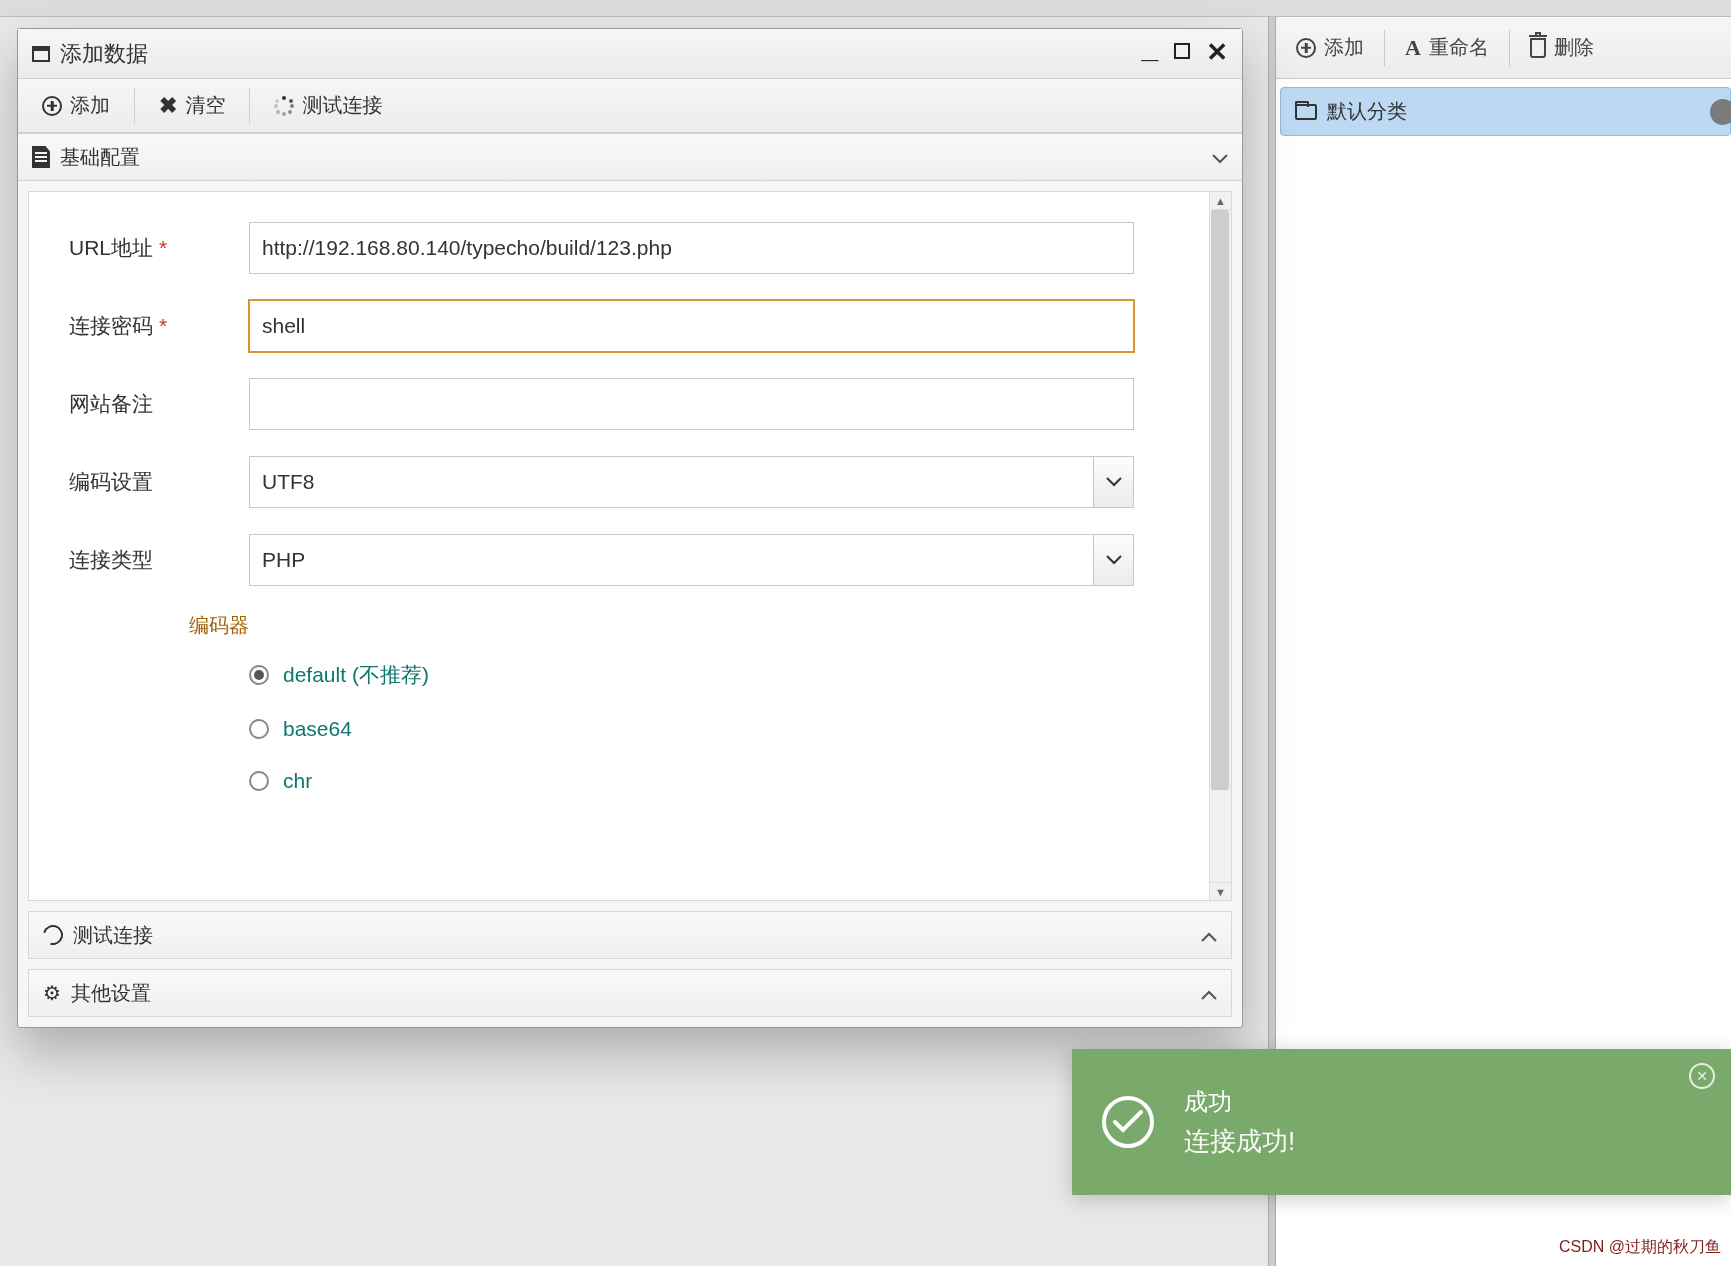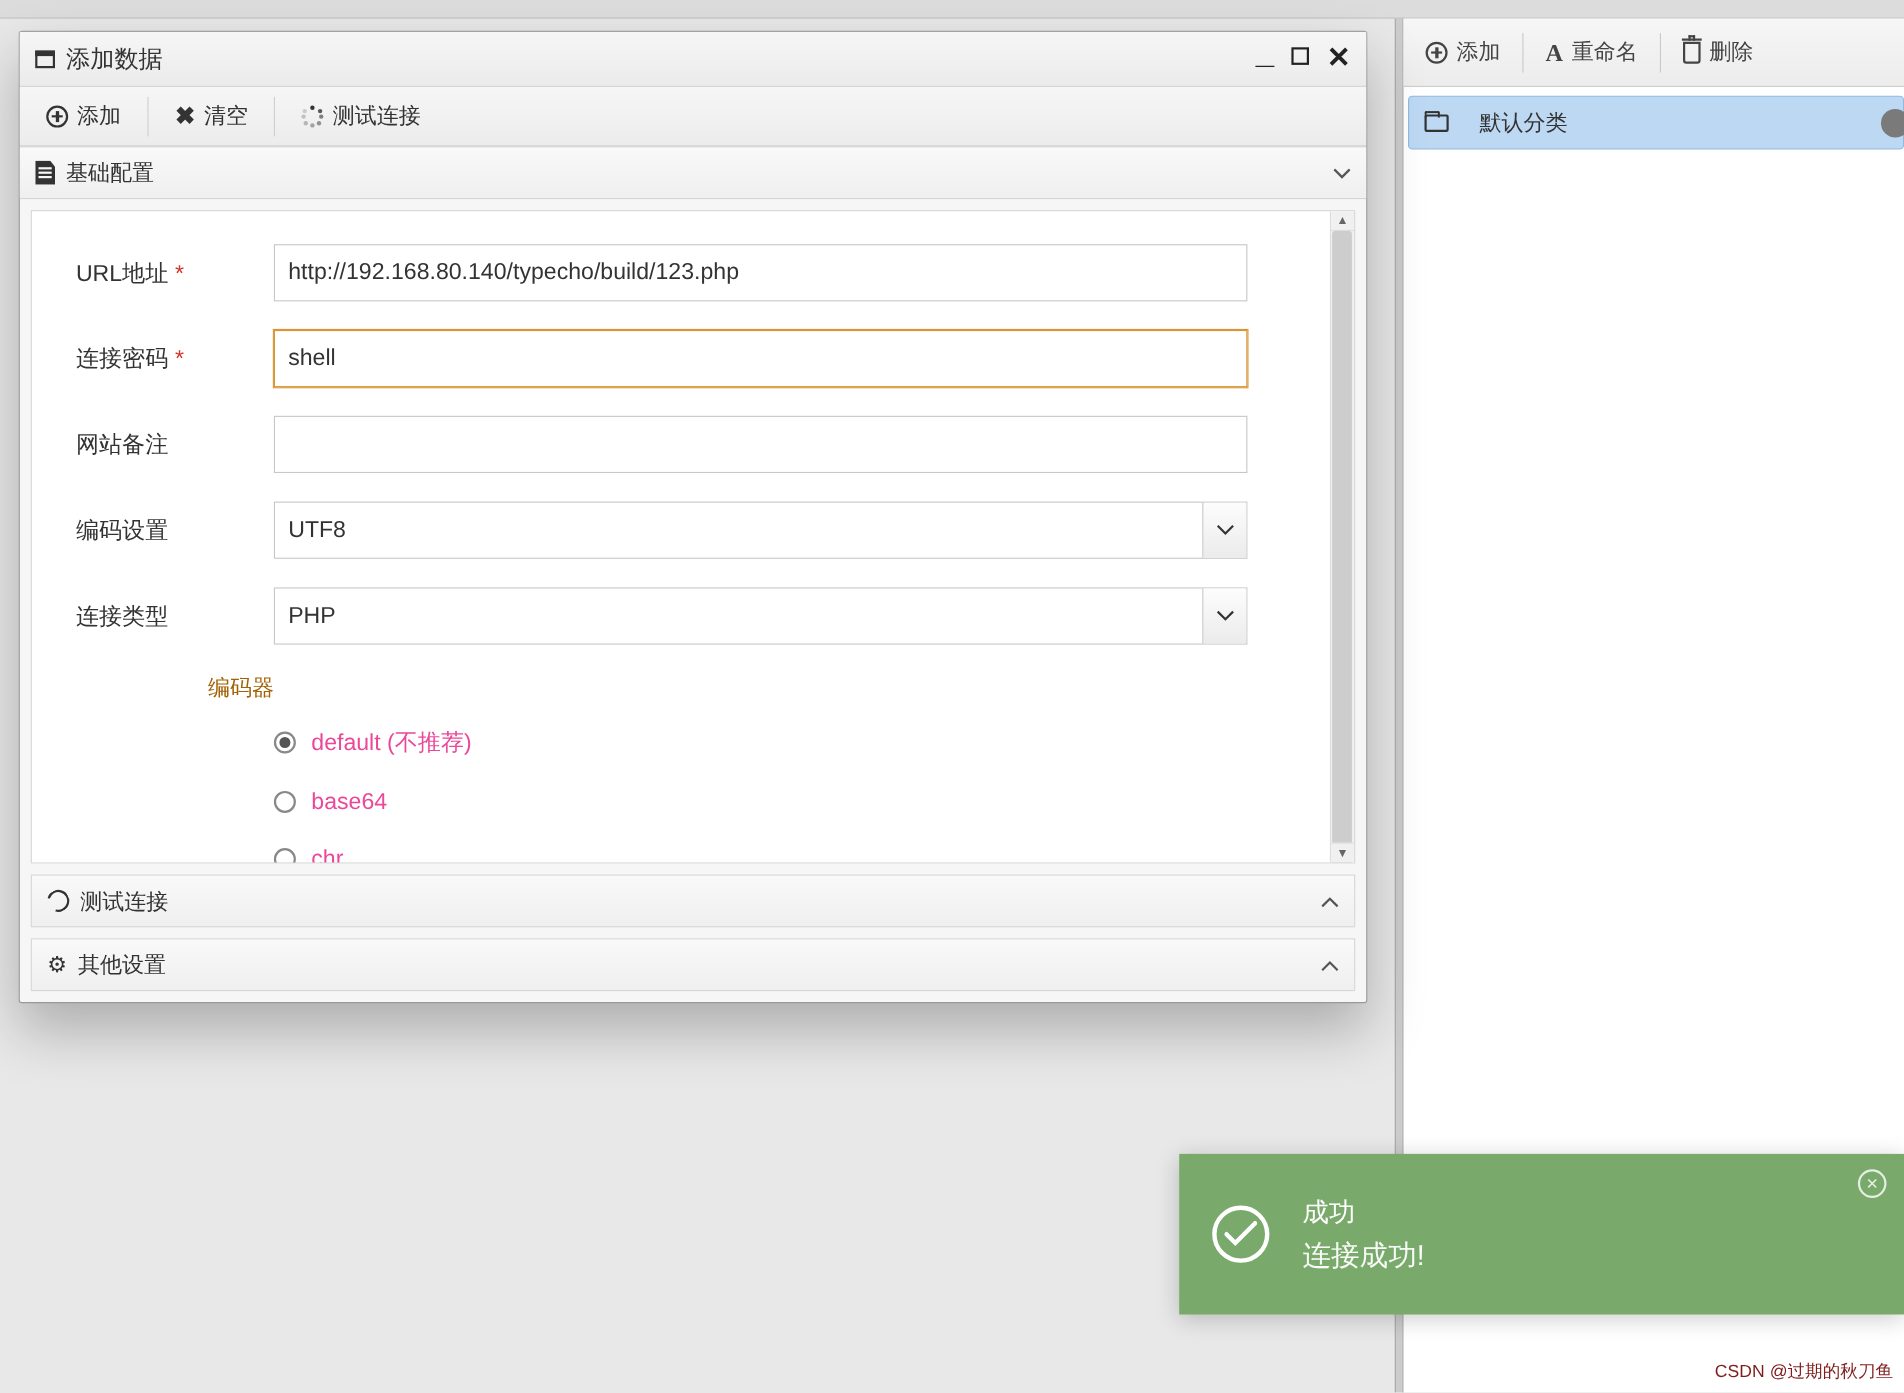--- a/index.html
+++ b/index.html
@@ -19,26 +19,26 @@
     .main-area { position:absolute; top:17px; left:0; width:1268px; bottom:0; background:#e8e8e8; }
     .right-divider { position:absolute; top:17px; left:1268px; width:8px; bottom:0; background:#ccc; border-left:1px solid #aaa; border-right:1px solid #aaa; }
     .right-panel { position:absolute; top:17px; left:1276px; right:0; bottom:0; background:#fff; }
     
     
     .rp-toolbar { height:62px; background: linear-gradient(#f6f6f6,#ececec); border-bottom:1px solid #c9c9c9; display:flex; align-items:center; padding:0 6px; }
     .rp-btn { display:flex; align-items:center; gap:8px; padding:6px 14px; color:#444; font-size:20px; }
     .rp-sep { width:1px; height:36px; background:#c9c9c9; margin:0 6px; }
     
     
-    .rp-item { display:flex; align-items:center; gap:28px; padding:10px 14px; background:#bcd8f2; border:1px solid #8fb9e0; border-radius:4px; margin:8px 0 0 4px; font-size:20px; color:#333; position:relative;text-align:center; }
+    .rp-item { display:flex; align-items:center; gap:10px; padding:10px 14px; background:#bcd8f2; border:1px solid #8fb9e0; border-radius:4px; margin:8px 0 0 4px; font-size:20px; color:#333; position:relative;text-align:center; }
     .rp-item-badge { position:absolute; right:-6px; top:50%; transform:translateY(-50%); width:26px; height:26px; border-radius:50%; background:#7a7a7a; }
     
     
     .dialog {
-      position:absolute; top:28px; left:17px; width:1226px; height:884px;
+      position:absolute; top:28px; left:17px; width:1226px; height:1000px;
       background:#f6f6f6; border:1px solid #999; border-radius:3px;
       box-shadow: 0 25px 50px rgba(0,0,0,0.25);
       display:flex; flex-direction:column;
     }
     .dialog-titlebar { height:50px; background:linear-gradient(#f6f6f6,#ebebeb); border-bottom:1px solid #cfcfcf; display:flex; align-items:center; padding:0 14px; }
     .dialog-titlebar .title-icon { width:18px; height:16px; border:2px solid #333; margin-right:10px; position:relative; }
     .dialog-titlebar .title-icon::before{content:"";position:absolute;top:-2px;left:-2px;right:-2px;height:5px;background:#333;}
     .dialog-title { font-size:22px; color:#333; flex:1; }
     .dlg-ctrl { display:flex; gap:16px; font-size:24px; font-weight:bold; color:#222; }
     .dlg-ctrl span { cursor:pointer; line-height:1; }
@@ -66,21 +66,21 @@
     .finput { flex:1; max-width:885px; }
     .finput input, .finput .select {
       width:100%; height:52px; border:1px solid #c7c7c7; background:#fff;
       font-size:21px; padding:0 12px; color:#333; outline:none;
     }
     .finput input.focused { border:1px solid #d99534; box-shadow:0 0 0 1px #d99534; }
     .select { display:flex; align-items:center; position:relative; }
     .select-btn { position:absolute; right:0; top:0; width:40px; height:100%; border-left:1px solid #c7c7c7; background:linear-gradient(#fdfdfd,#ebebeb); display:flex; align-items:center; justify-content:center; }
     
     .sub-label { margin-left:120px; color:#a16207; font-size:20px; margin-bottom:22px; }
-    .radio-row { margin-left:180px; display:flex; align-items:center; gap:14px; font-size:21px; margin-bottom:28px; color:#ec4899;}
+    .radio-row { margin-left:180px; display:flex; align-items:center; gap:14px; font-size:21px; margin-bottom:28px; color:#0f766e;}
     .radio { width:20px; height:20px; border:2px solid #888; border-radius:50%; display:inline-flex; align-items:center; justify-content:center; }
     .radio.checked::after { content:""; width:10px; height:10px; background:#555; border-radius:50%; }
     
     .sec-collapsed { height:48px; background:linear-gradient(#f9f9f9,#efefef); border-top:1px solid #d4d4d4; display:flex; align-items:center; padding:0 14px; font-size:20px; color:#333; margin:10px 10px 0 10px; border:1px solid #d7d7d7;}
     .sec-collapsed:last-of-type{ margin-bottom:10px;}
     .sec-collapsed .chev { margin-left:auto; }
     
     
     .icon-plus-circle { width:20px; height:20px; border:2.5px solid currentColor; border-radius:50%; position:relative; }
     .icon-plus-circle::before,.icon-plus-circle::after{content:"";position:absolute;background:currentColor;}

